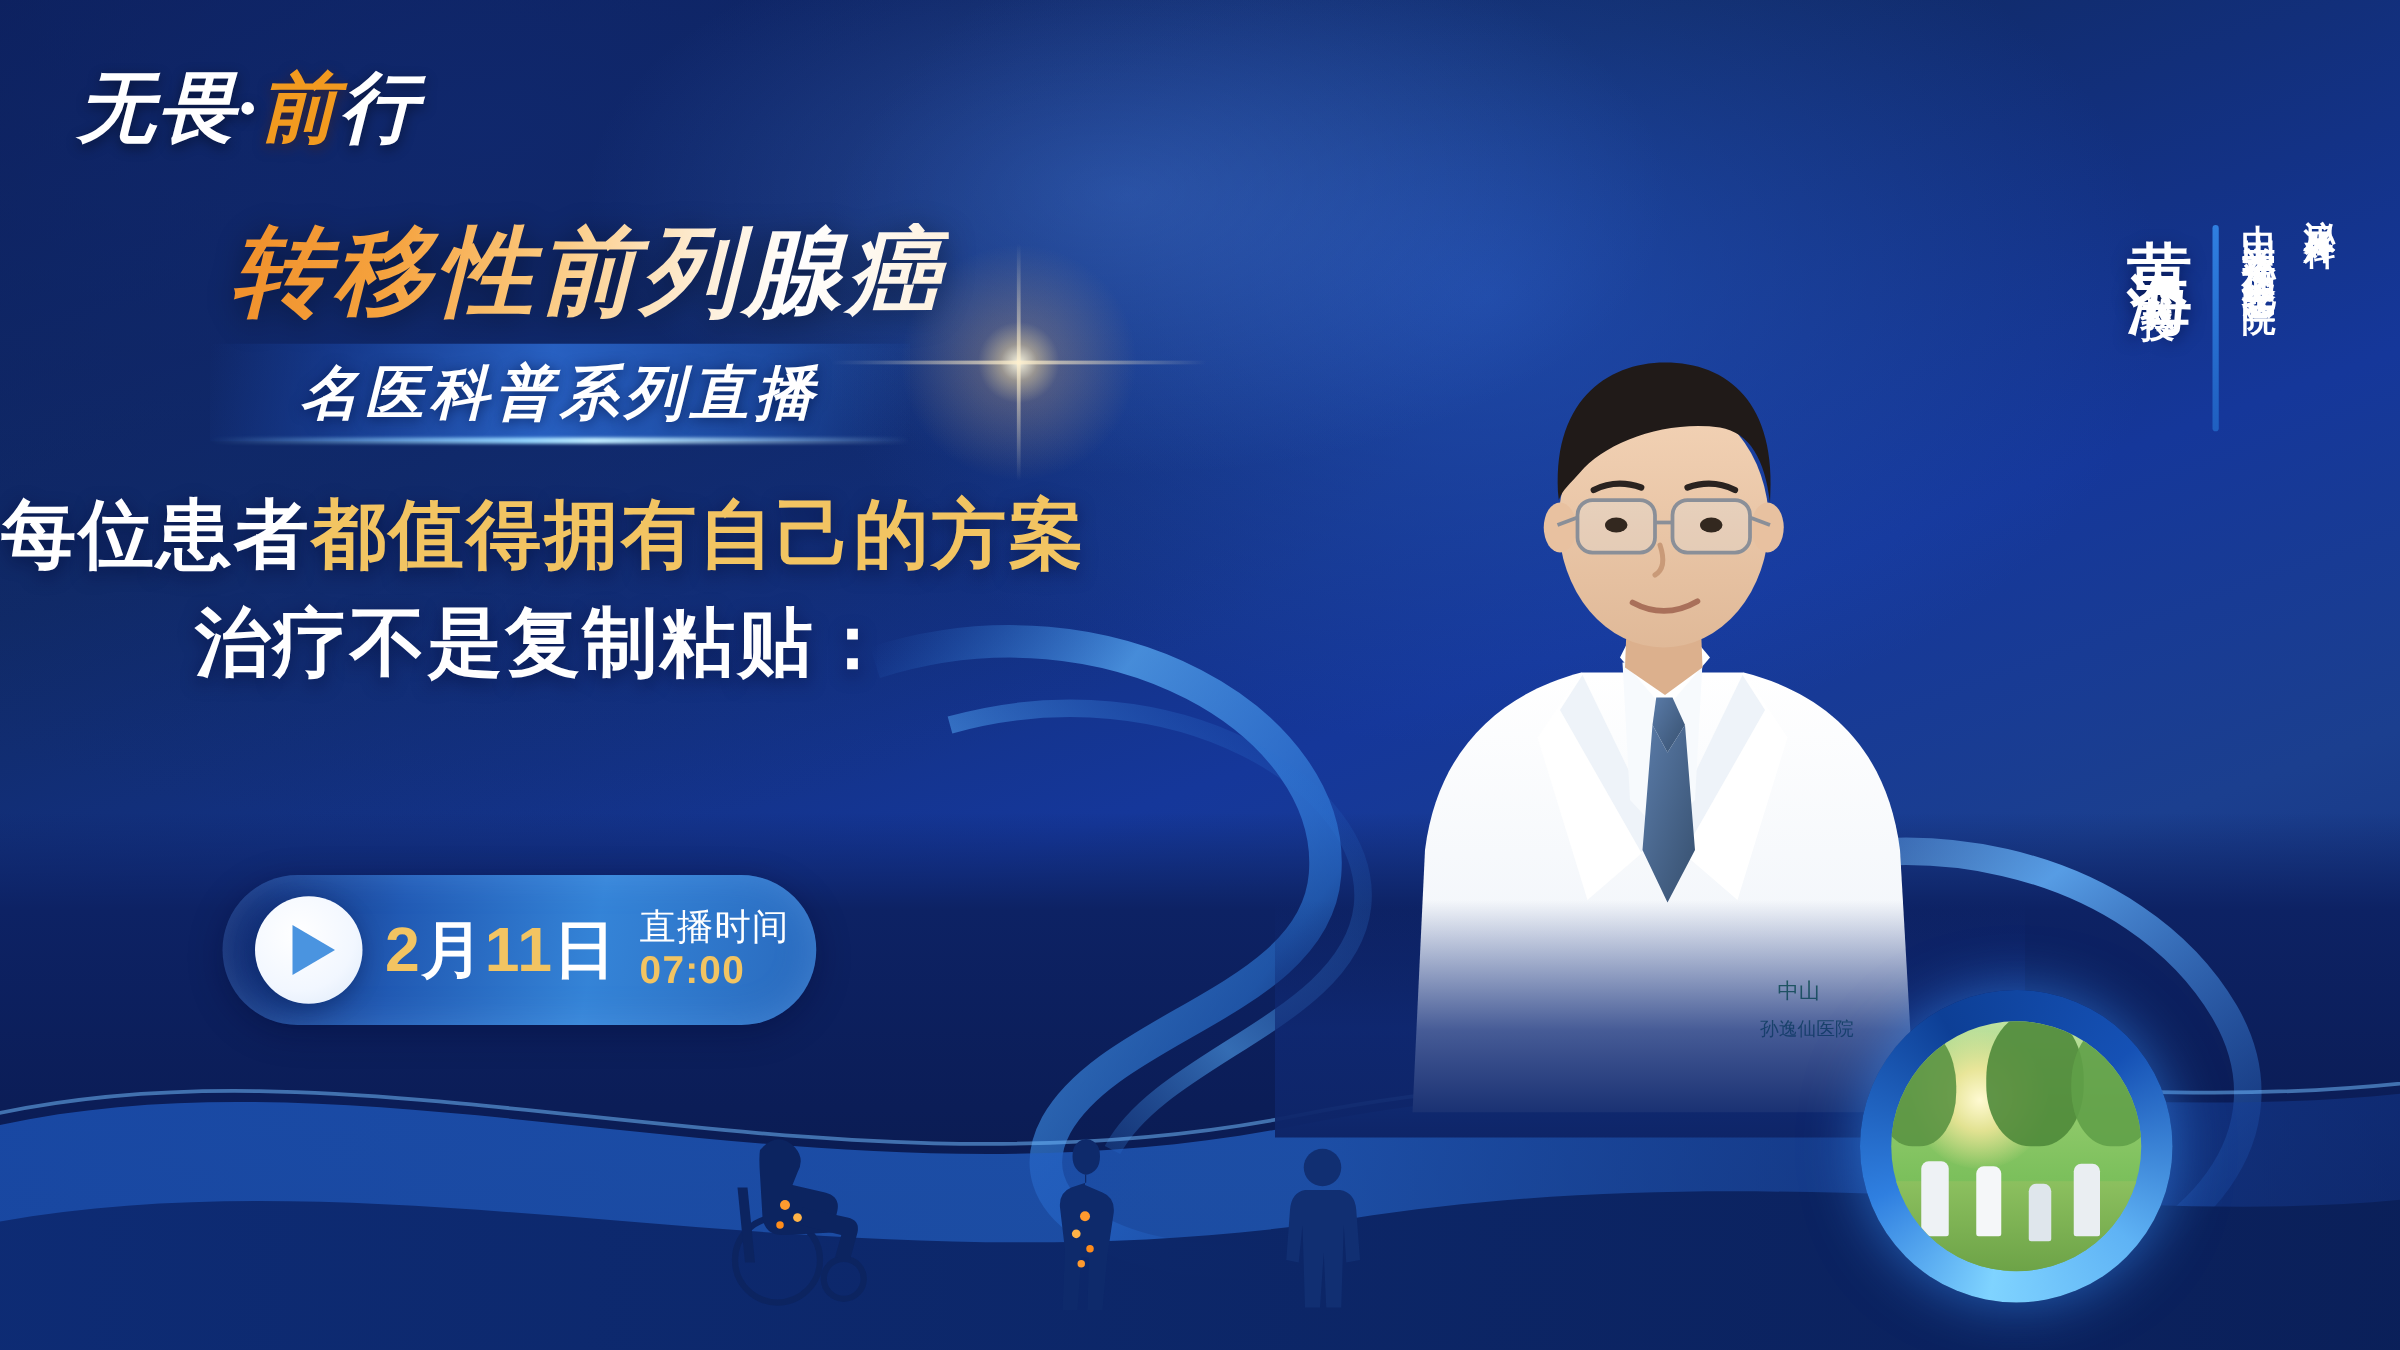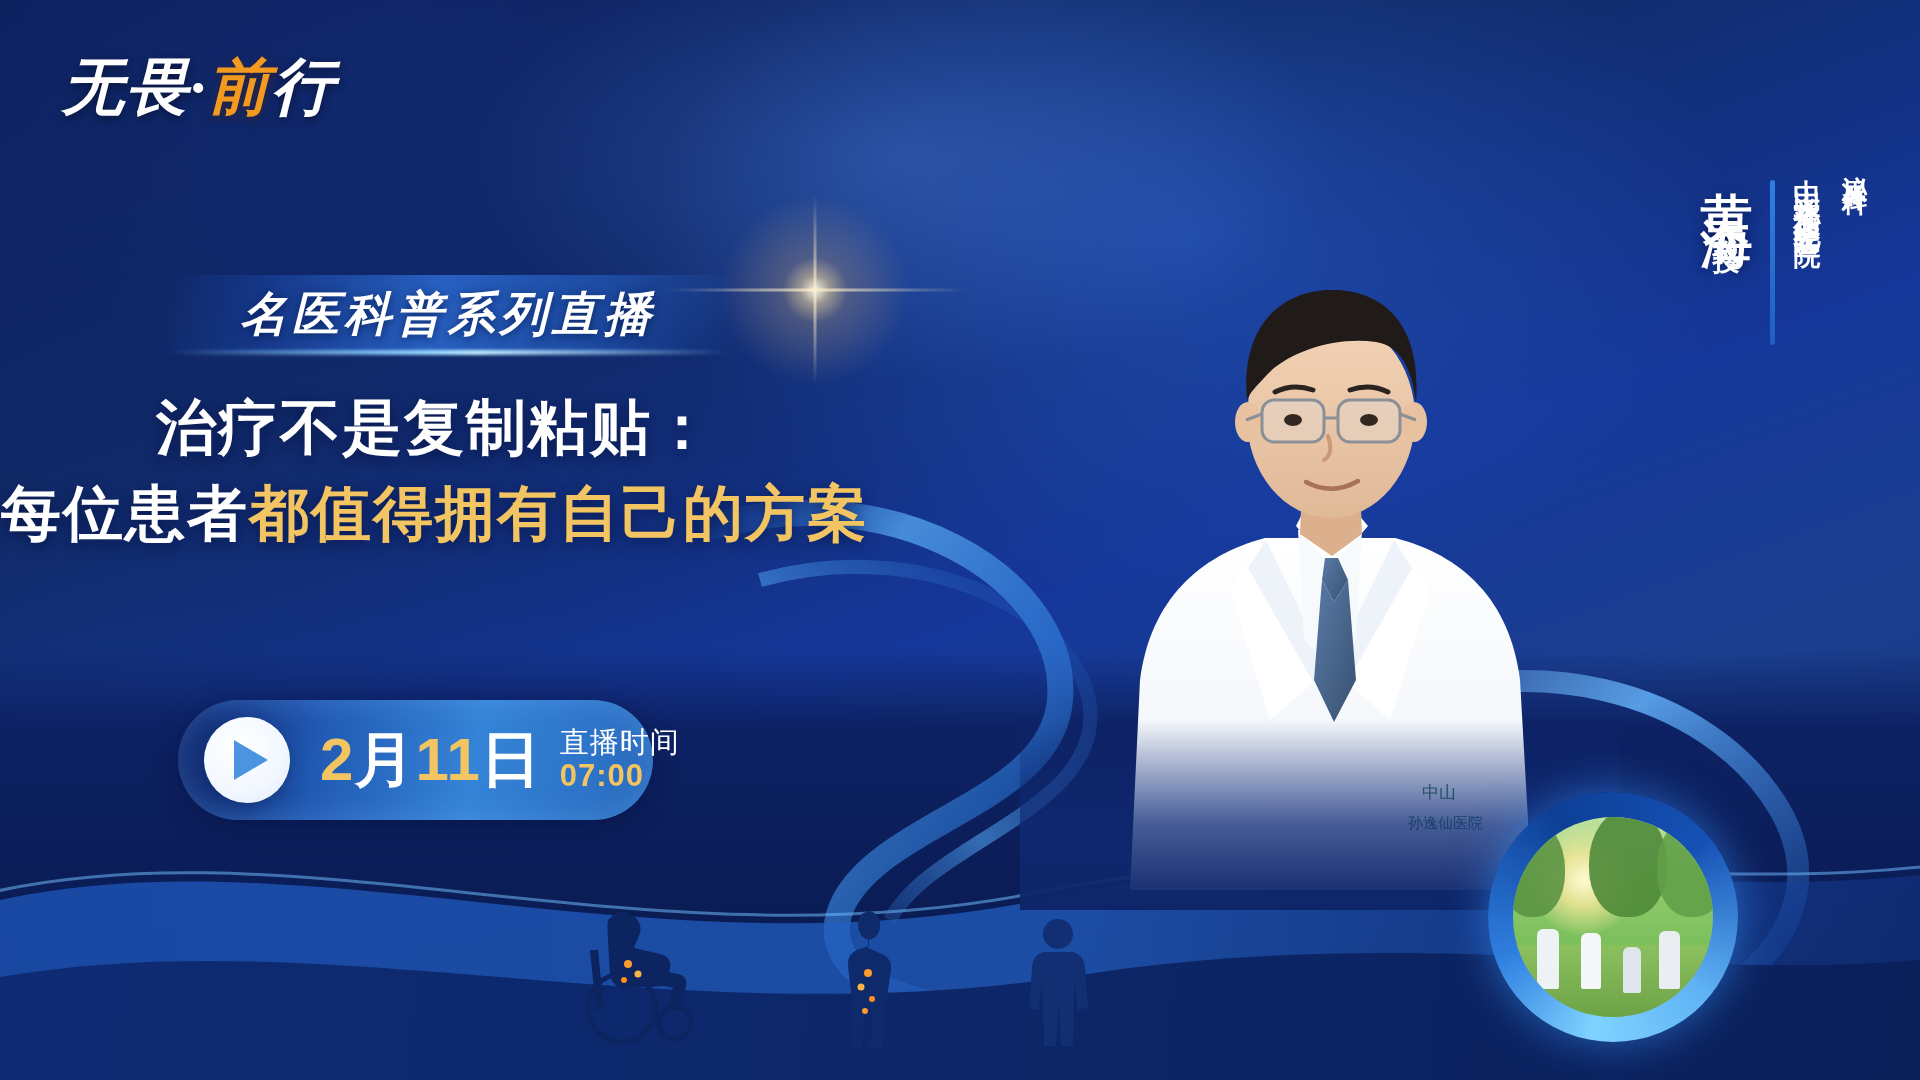--- a/index.html
+++ b/index.html
@@ -119,21 +119,21 @@
     display:flex; align-items:center; justify-content:center; flex:0 0 auto;
     box-shadow:0 4px 16px rgba(0,20,70,.35);
   }
   .play-tri{
     width:0;height:0; margin-left:8px;
     border-left:34px solid #4a94e0;
     border-top:20px solid transparent;
     border-bottom:20px solid transparent;
   }
   .date-text{
-    margin-left:30px; font-size:60px; font-weight:bold; white-space:nowrap;
+    margin-left:18px; font-size:50px; font-weight:bold; white-space:nowrap;
     letter-spacing:1px; line-height:1;
   }
   .date-text .g{ color:#f2c462; }
   .date-text .w{ color:#ffffff; }
   .time-block{
     margin-left:18px; line-height:1.12; white-space:nowrap;
   }
   .time-block .lbl{ display:block; font-size:29px; font-weight:normal; color:#ffffff; letter-spacing:1px; }
   .time-block .val{ display:block; font-size:31px; font-weight:bold; color:#f2c462; letter-spacing:1px; }
 
@@ -244,29 +244,30 @@
     <path d="M0,160 C320,70 680,230 1080,150 C1420,82 1720,160 2000,120 L2000,330 L0,330 Z" fill="url(#wv1)"></path>
     <path d="M0,235 C340,160 700,290 1120,225 C1470,170 1760,240 2000,205 L2000,330 L0,330 Z" fill="url(#wv2)"></path>
     <path d="M0,150 C320,62 680,222 1080,142 C1420,74 1720,152 2000,112" fill="none" stroke="#6fb6f7" stroke-opacity=".55" stroke-width="3"></path>
   </svg>
 
   <div class="series-logo">
     <span>无畏·</span><span class="hl">前</span><span>行</span>
   </div>
 
 
+  <div class="title-main">转移性前列腺癌</div>
 
   <div class="subtitle-band">
     <div class="subtitle-text">名医科普系列直播</div>
     <div class="glow-line"></div>
   </div>
 
   <div class="tagline">
+    <div class="line"><span>每位患者</span><span class="gold">都值得拥有自己的方案</span></div>
     <div class="line">治疗不是复制粘贴：</div>
-    <div class="line"><span>每位患者</span><span class="gold">都值得拥有自己的方案</span></div>
   </div>
 
   <div class="date-pill">
     <div class="play-btn">
       <div class="play-tri"></div>
     </div>
     <div class="date-text"><span class="g">2</span><span class="w">月</span><span class="g">11</span><span class="w">日</span></div>
     <div class="time-block">
       <span class="lbl">直播时间</span>
       <span class="val">07:00</span>

